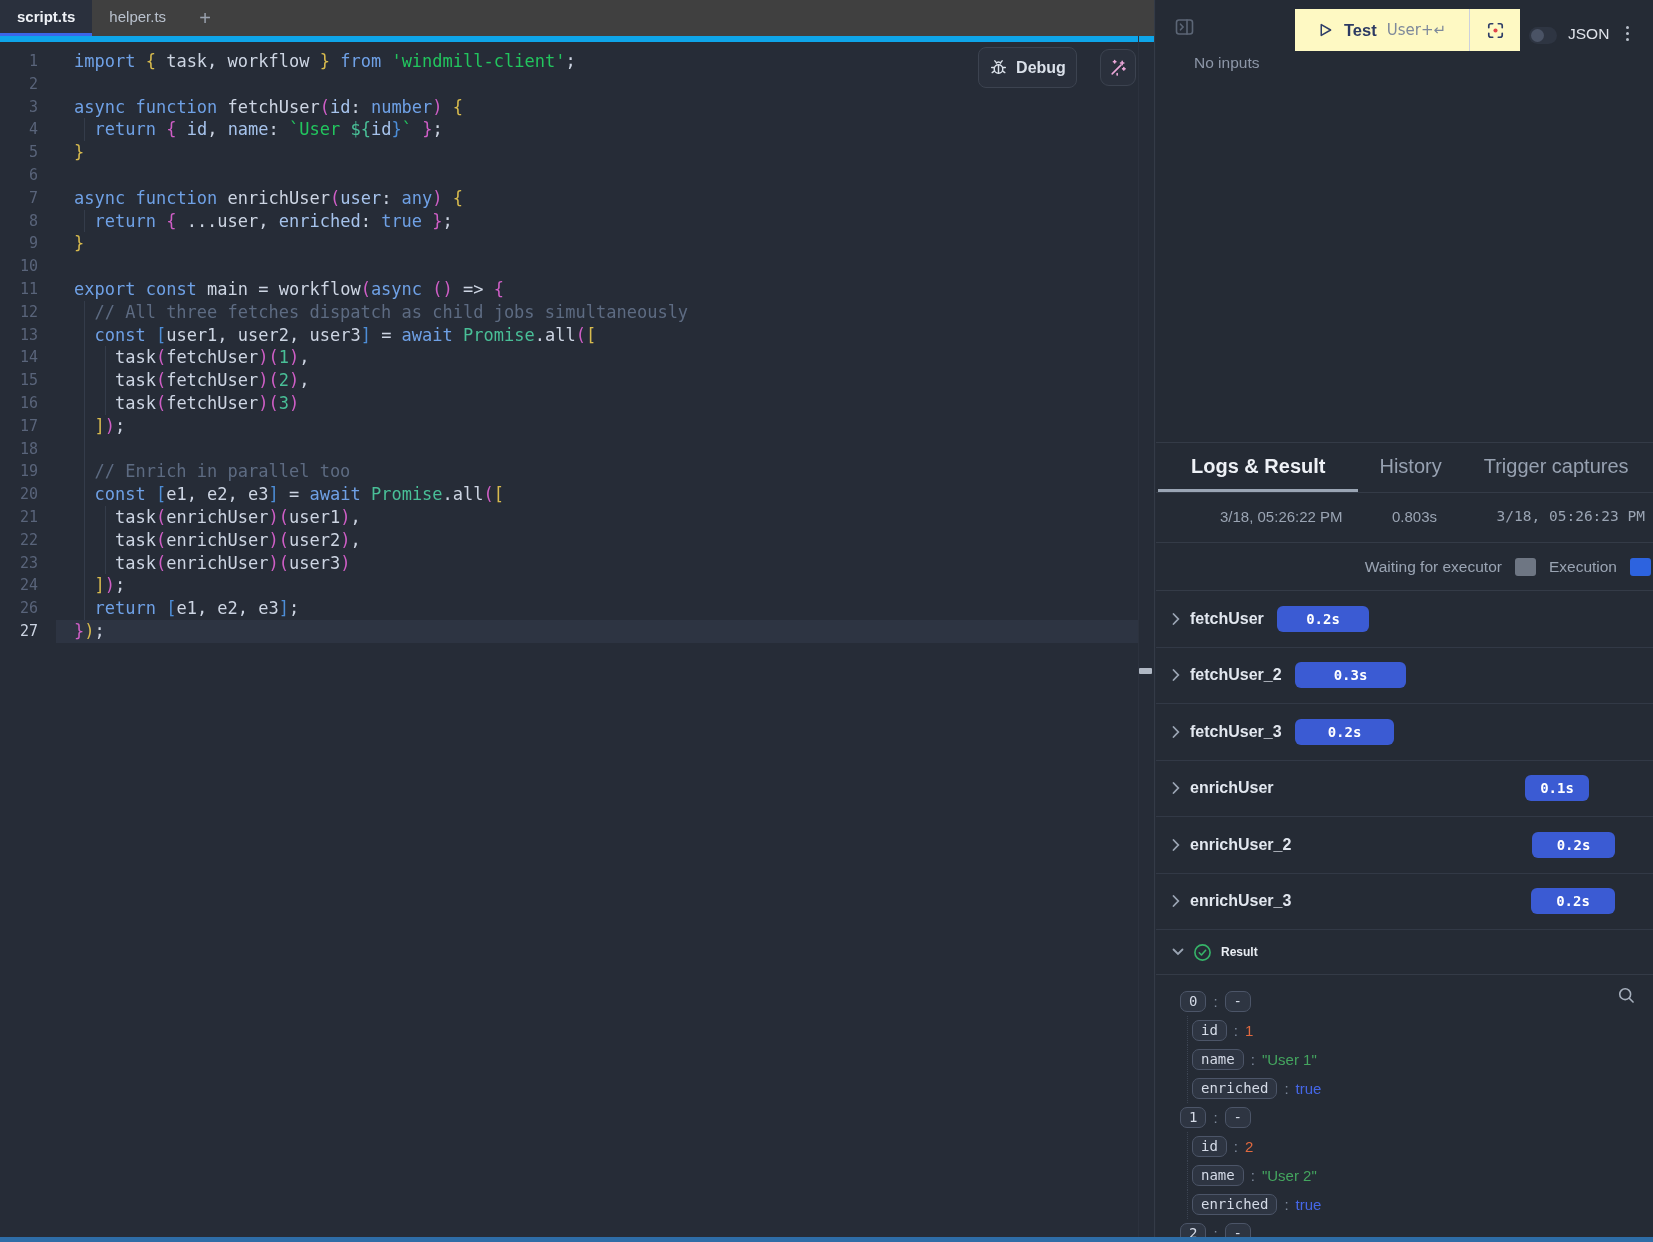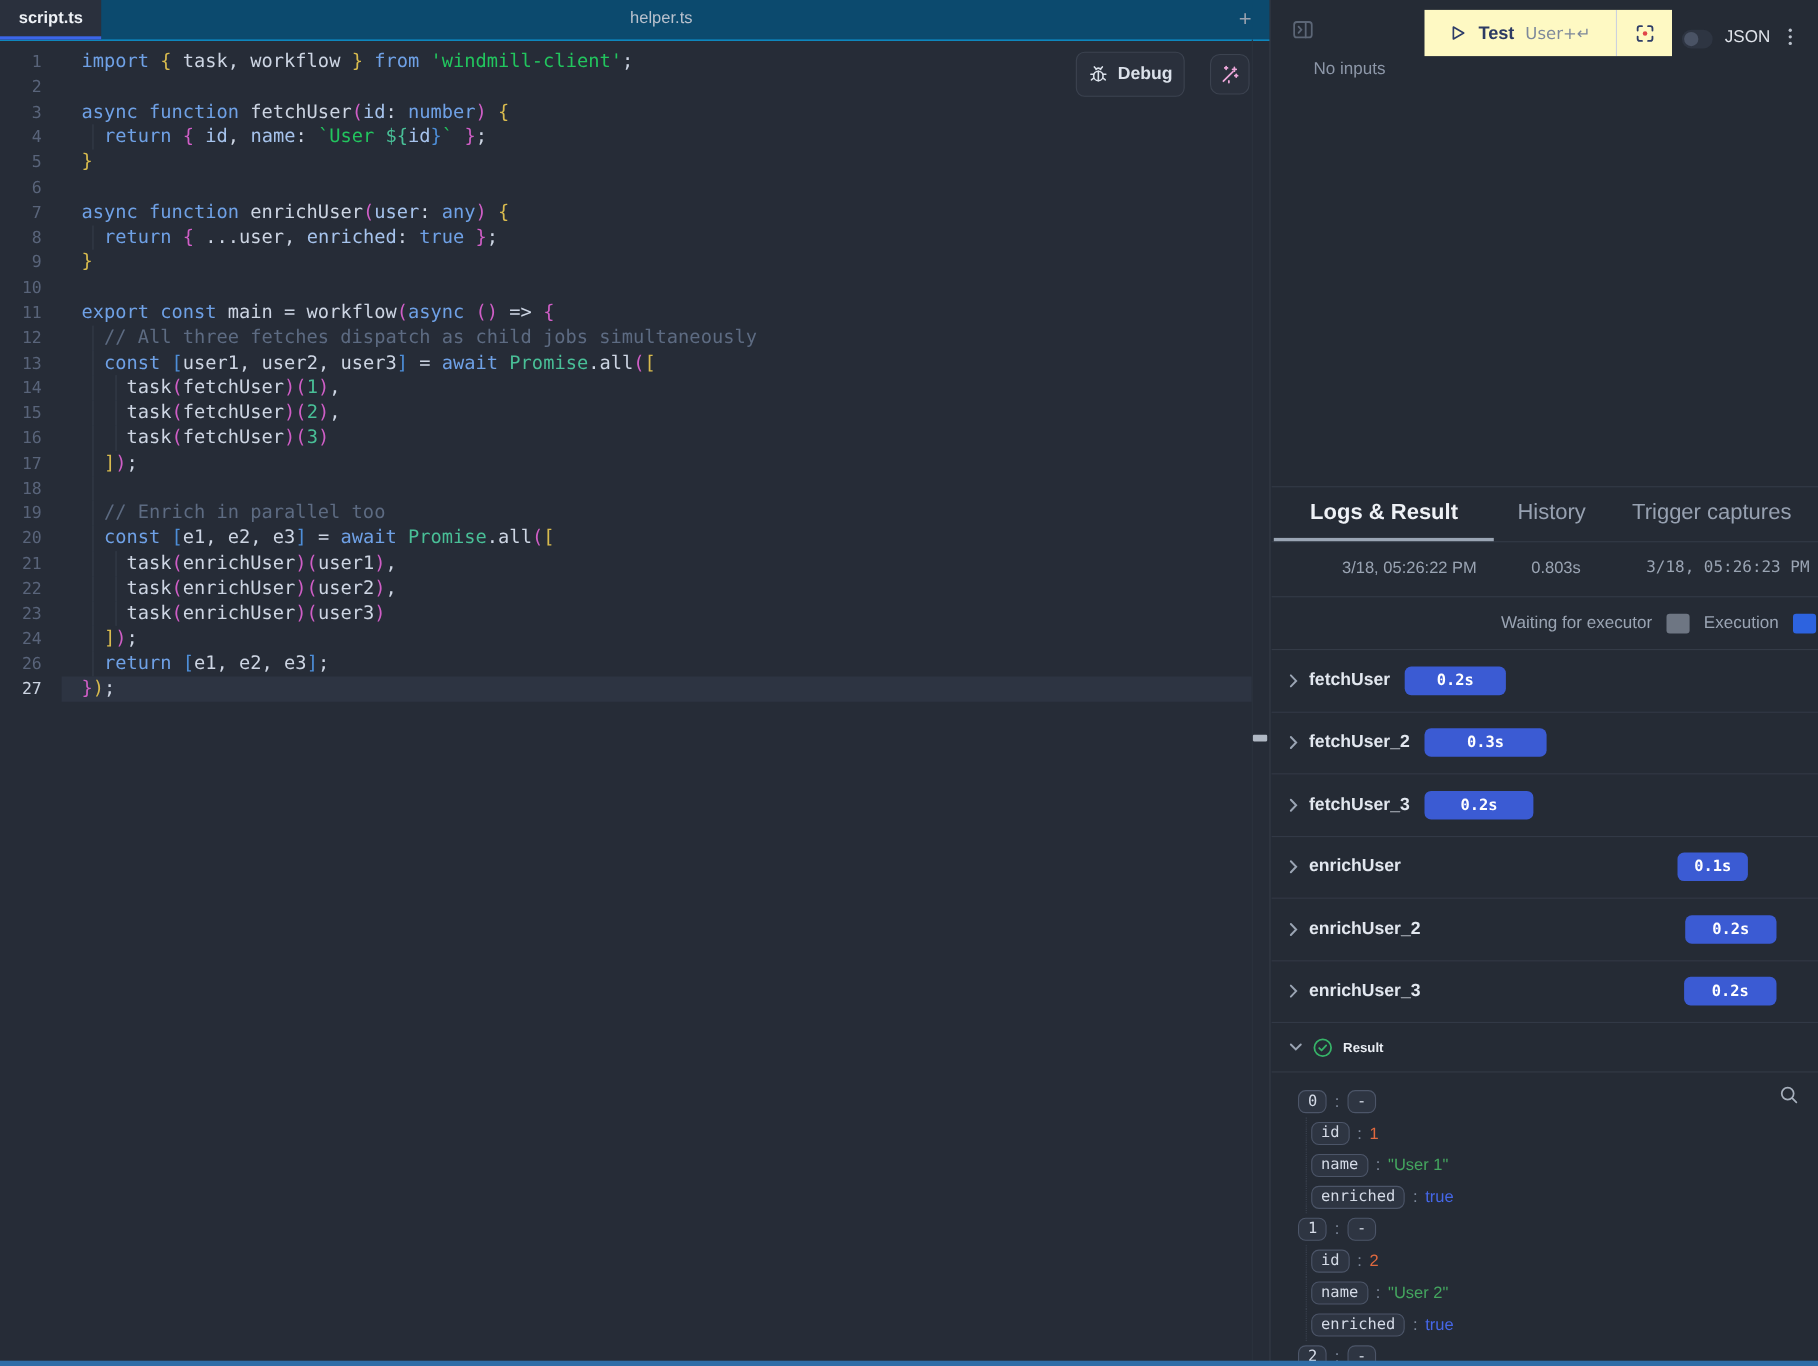--- a/index.html
+++ b/index.html
@@ -1,20 +1,20 @@
 <!DOCTYPE html>
 <html><head>
 <meta charset="utf-8">
 <style>
   html,body{margin:0;padding:0;background:#1b2028;}
   .screen{position:relative;width:1653px;height:1242px;overflow:hidden;background:#262c37;font-family:"Liberation Sans",sans-serif;}
 
   
   .editor{position:absolute;left:0;top:0;width:1155px;height:1242px;border-right:1px solid #343b47;box-sizing:border-box;background:#262c37;}
-  .tabbar{height:36px;background:#0c4a6e;border-bottom:1px solid #0ea5e9;display:flex;align-items:stretch;justify-content:space-between;}
+  .tabbar{height:36px;background:#404040;border-bottom:6px solid #0ea5e9;display:flex;align-items:stretch;}
   .etab{padding:0 17px;display:flex;align-items:center;font-size:15px;color:#b9c1cd;box-sizing:border-box;border-bottom:3px solid transparent;cursor:pointer;}
   .etab.active{background:#2a303d;color:#eef1f6;font-weight:bold;border-bottom:3px solid #3b66e8;}
   .newtab{width:44px;display:flex;align-items:center;justify-content:center;color:#9aa2af;font-size:20px;cursor:pointer;}
   .code{position:relative;padding-top:8px;}
   .line{display:flex;height:22.8px;line-height:22.8px;font-family:"DejaVu Sans Mono",monospace;font-size:17px;white-space:pre;padding-right:16px;}
   .ln{width:38px;text-align:right;color:#59647a;font-size:15px;flex:none;}
   .gap{width:18px;flex:none;}
   .lc{position:relative;padding-left:18px;flex:1;}
   .line.cur .lc{background:#2d3442;}
   .line.cur .ln{color:#ccd4e2;}

